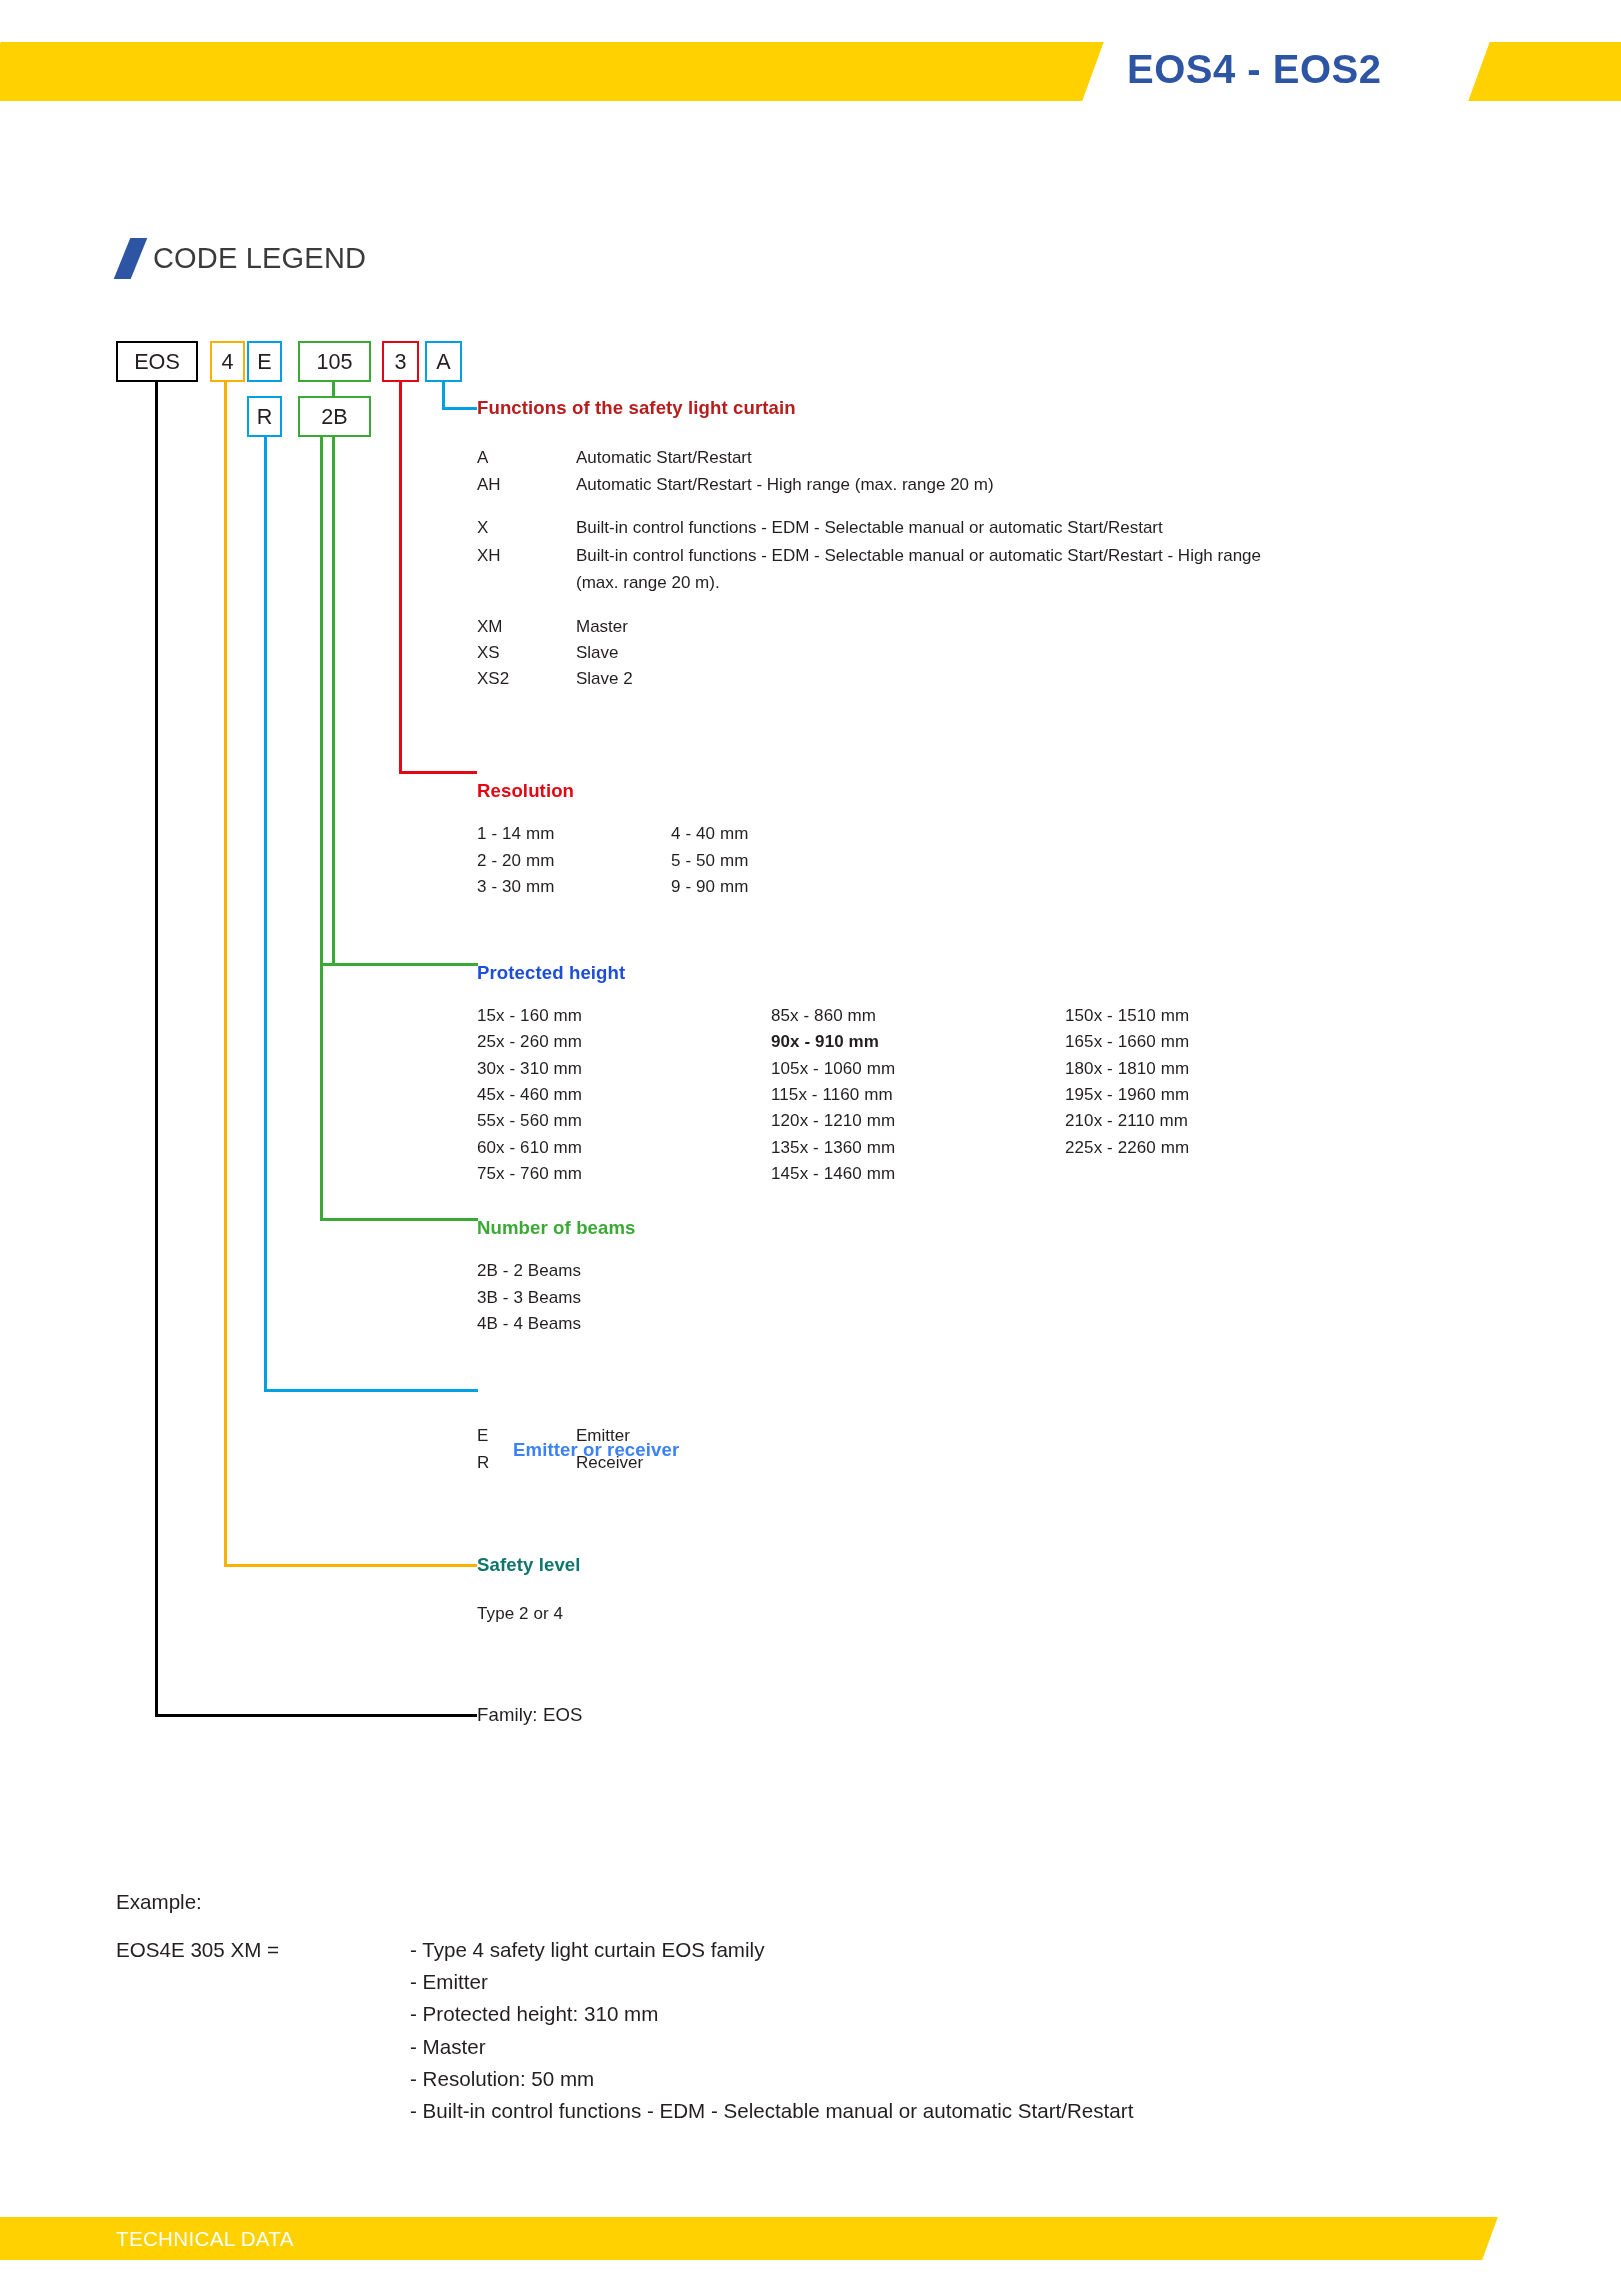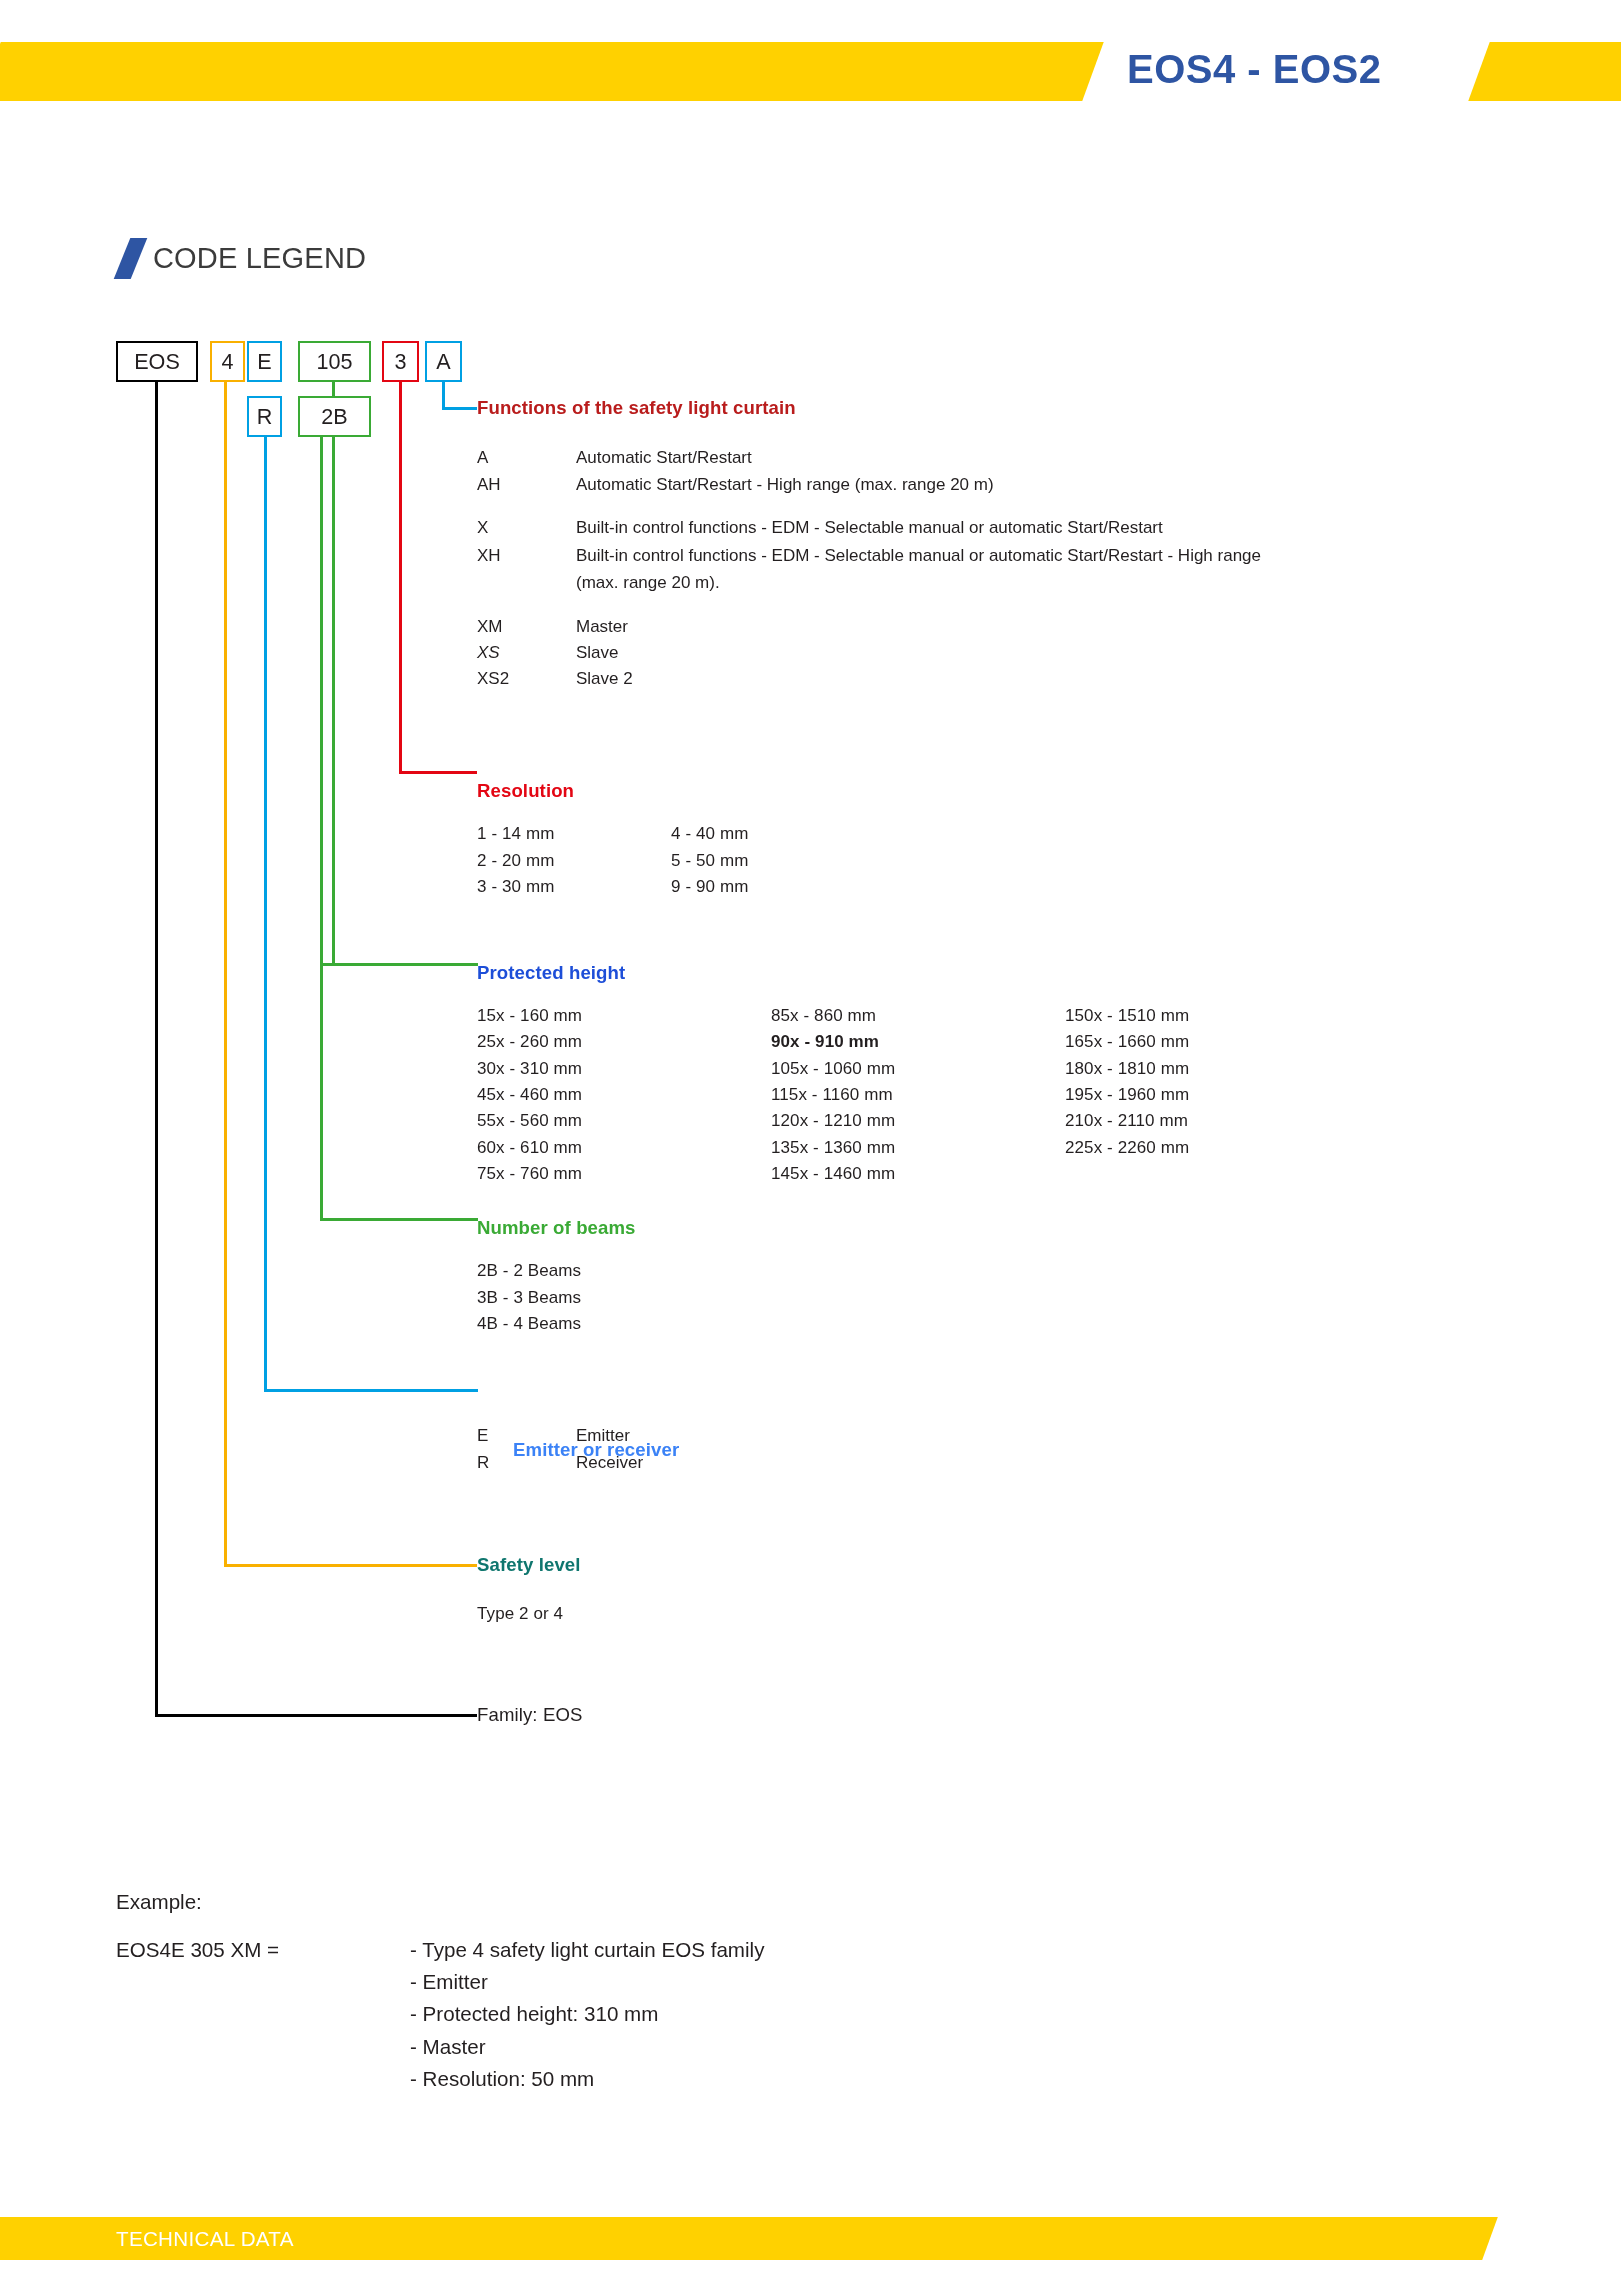--- a/index.html
+++ b/index.html
@@ -254,21 +254,21 @@
   <div class="legend-code" style="left:477px; top:518px;">X</div>
   <div class="legend-desc" style="left:576px; top:518px;">Built-in control functions - EDM - Selectable manual or automatic Start/Restart</div>
 
   <div class="legend-code" style="left:477px; top:546px;">XH</div>
   <div class="legend-desc" style="left:576px; top:546px;">Built-in control functions - EDM - Selectable manual or automatic Start/Restart - High range</div>
   <div class="legend-desc" style="left:576px; top:573px;">(max. range 20 m).</div>
 
   <div class="legend-code" style="left:477px; top:617px;">XM</div>
   <div class="legend-desc" style="left:576px; top:617px;">Master</div>
 
-  <div class="legend-code" style="left:477px; top:643px;font-style:italic;">XS</div>
+  <div class="legend-code" style="left:477px; top:643px;">XS</div>
   <div class="legend-desc" style="left:576px; top:643px;">Slave</div>
 
   <div class="legend-code" style="left:477px; top:669px;">XS2</div>
   <div class="legend-desc" style="left:576px; top:669px;">Slave 2</div>
 
   <div class="legend-head" style="left:477px; top:780px; color:#e30613;">Resolution</div>
 
   <div class="legend-row" style="left:477px; top:824px;">1 - 14 mm</div>
   <div class="legend-row" style="left:477px; top:851px;">2 - 20 mm</div>
   <div class="legend-row" style="left:477px; top:877px;">3 - 30 mm</div>
@@ -323,20 +323,21 @@
   <div class="legend-head" style="left:477px; top:1704px; color:#231f20; font-weight:normal;">Family: EOS</div>
 
   <div class="example-label">Example:</div>
   <div class="example-code">EOS4E 305 XM =</div>
 
   <div class="example-line" style="top:1938px;">- Type 4 safety light curtain EOS family</div>
   <div class="example-line" style="top:1970px;">- Emitter</div>
   <div class="example-line" style="top:2002px;">- Protected height: 310 mm</div>
   <div class="example-line" style="top:2035px;">- Master</div>
   <div class="example-line" style="top:2067px;">- Resolution: 50 mm</div>
+  <div class="example-line" style="top:2099px;">- Built-in control functions - EDM - Selectable manual or automatic Start/Restart</div>
 
   <div class="footer-band">
     <div class="footer-bar"></div>
     <div class="footer-text">TECHNICAL DATA</div>
   </div>
 
 </div>
 
 
 </body></html>

